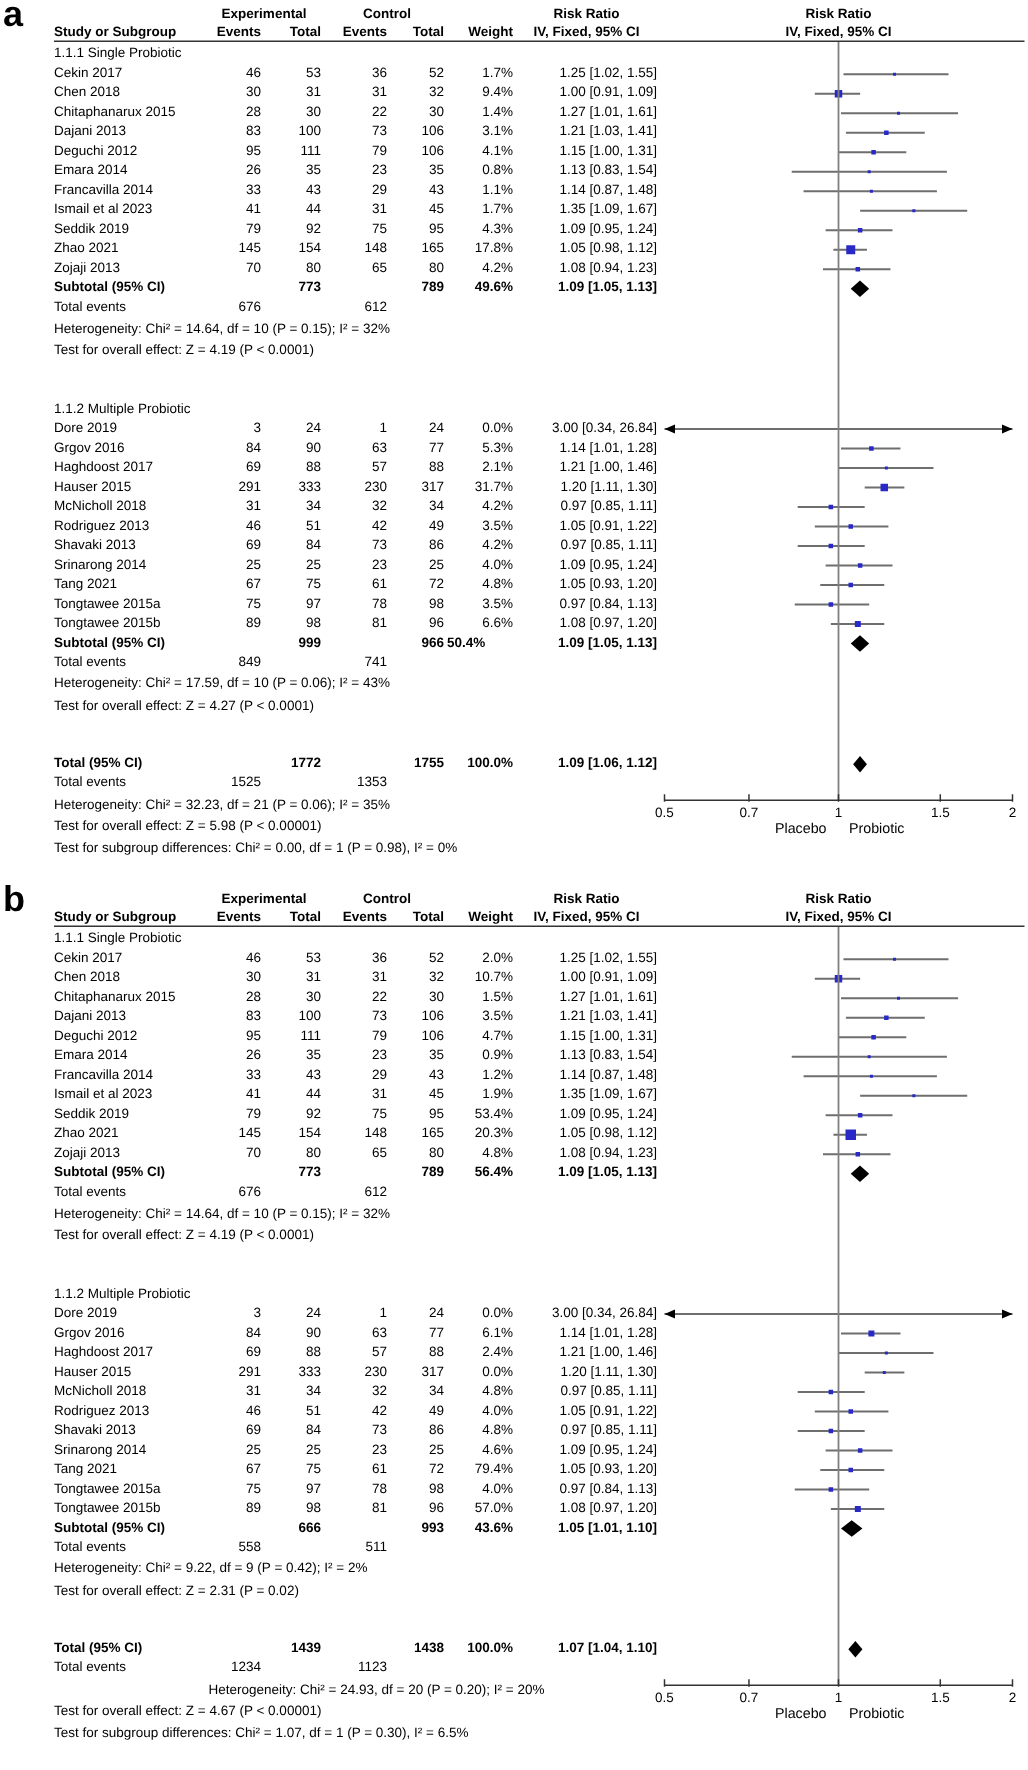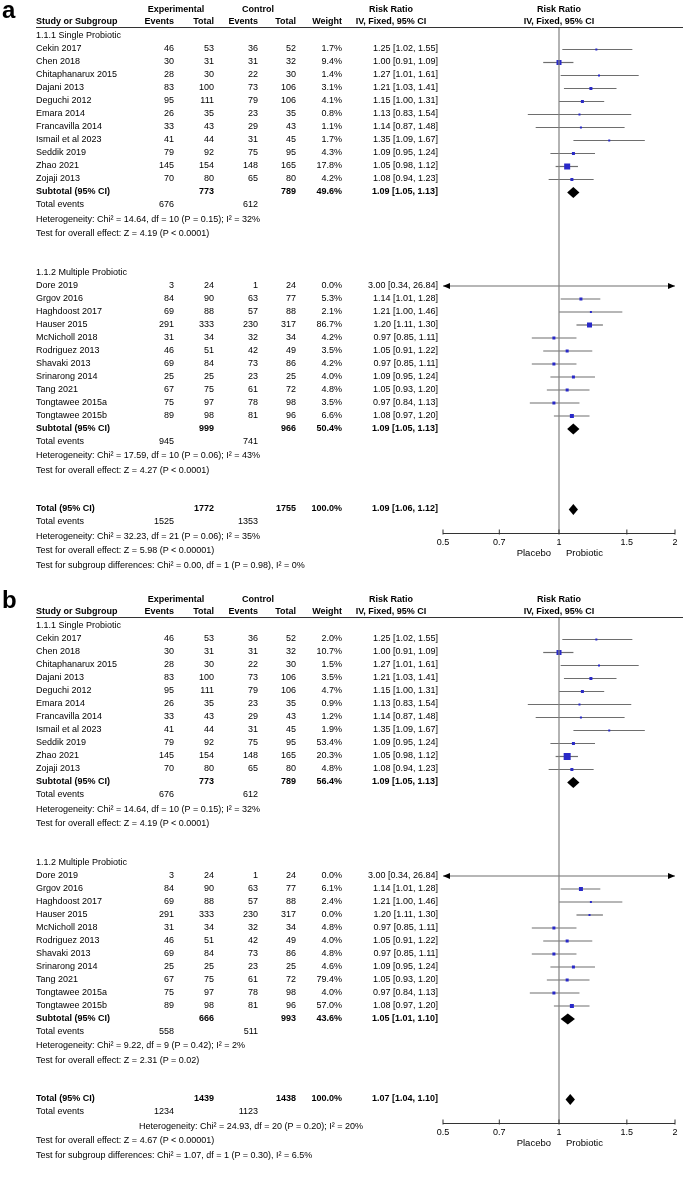--- a/index.html
+++ b/index.html
@@ -186,21 +186,21 @@
           <span style="left: 262px; width: 34px; text-align: right;">88</span>
           <span style="left: 298px; width: 44px; text-align: right;">2.1%</span>
           <span style="left: 344px; width: 94px; text-align: right;">1.21 [1.00, 1.46]</span>
         </div>
         <div class="row" style="top: 318.5px; height: 13px;">
           <span style="left: 36px; width: 104px; text-align: left;">Hauser 2015</span>
           <span style="left: 138px; width: 36px; text-align: right;">291</span>
           <span style="left: 178px; width: 36px; text-align: right;">333</span>
           <span style="left: 220px; width: 38px; text-align: right;">230</span>
           <span style="left: 262px; width: 34px; text-align: right;">317</span>
-          <span style="left: 298px; width: 44px; text-align: right;">86.7%</span>
+          <span style="left: 298px; width: 44px; text-align: right;">31.7%</span>
           <span style="left: 344px; width: 94px; text-align: right;">1.20 [1.11, 1.30]</span>
         </div>
         <div class="row" style="top: 331.5px; height: 13px;">
           <span style="left: 36px; width: 104px; text-align: left;">McNicholl 2018</span>
           <span style="left: 138px; width: 36px; text-align: right;">31</span>
           <span style="left: 178px; width: 36px; text-align: right;">34</span>
           <span style="left: 220px; width: 38px; text-align: right;">32</span>
           <span style="left: 262px; width: 34px; text-align: right;">34</span>
           <span style="left: 298px; width: 44px; text-align: right;">4.2%</span>
           <span style="left: 344px; width: 94px; text-align: right;">0.97 [0.85, 1.11]</span>
@@ -256,26 +256,26 @@
           <span style="left: 178px; width: 36px; text-align: right;">98</span>
           <span style="left: 220px; width: 38px; text-align: right;">81</span>
           <span style="left: 262px; width: 34px; text-align: right;">96</span>
           <span style="left: 298px; width: 44px; text-align: right;">6.6%</span>
           <span style="left: 344px; width: 94px; text-align: right;">1.08 [0.97, 1.20]</span>
         </div>
         <div class="row" style="top: 422.5px; height: 13px;">
           <span class="b" style="left: 36px; width: 104px; text-align: left;">Subtotal (95% CI)</span>
           <span class="b" style="left: 178px; width: 36px; text-align: right;">999</span>
           <span class="b" style="left: 262px; width: 34px; text-align: right;">966</span>
-          <span class="b" style="left: 298px; width: 44px; text-align: right;">50.4%</span>
+          <span class="b" style="left: 298px; width: 44px; text-align: left;">50.4%</span>
           <span class="b" style="left: 344px; width: 94px; text-align: right;">1.09 [1.05, 1.13]</span>
         </div>
         <div class="row" style="top: 435.5px; height: 14.5px;">
           <span style="left: 36px; width: 104px; text-align: left;">Total events</span>
-          <span style="left: 138px; width: 36px; text-align: right;">945</span>
+          <span style="left: 138px; width: 36px; text-align: right;">849</span>
           <span style="left: 220px; width: 38px; text-align: right;">741</span>
         </div>
         <div class="row" style="top: 450px; height: 14.5px;">
           <span style="left: 36px; width: 430px; text-align: left;">Heterogeneity: Chi² = 17.59, df = 10 (P = 0.06); I² = 43%</span>
         </div>
         <div class="row" style="top: 464.5px; height: 14.5px;">
           <span style="left: 36px; width: 430px; text-align: left;">Test for overall effect: Z = 4.27 (P &lt; 0.0001)</span>
         </div>
         <div class="row" style="top: 503px; height: 13px;">
           <span class="b" style="left: 36px; width: 104px; text-align: left;">Total (95% CI)</span>

